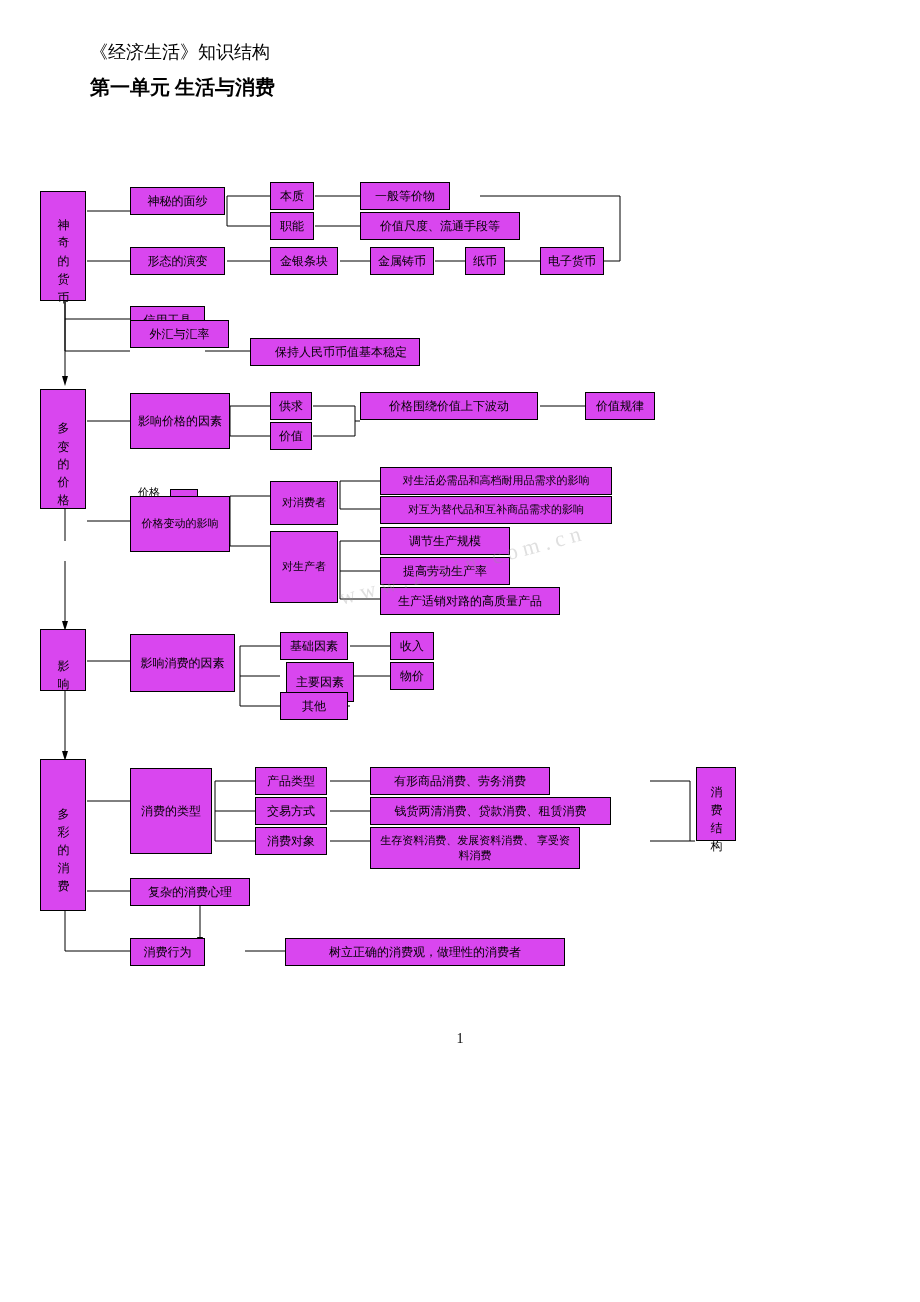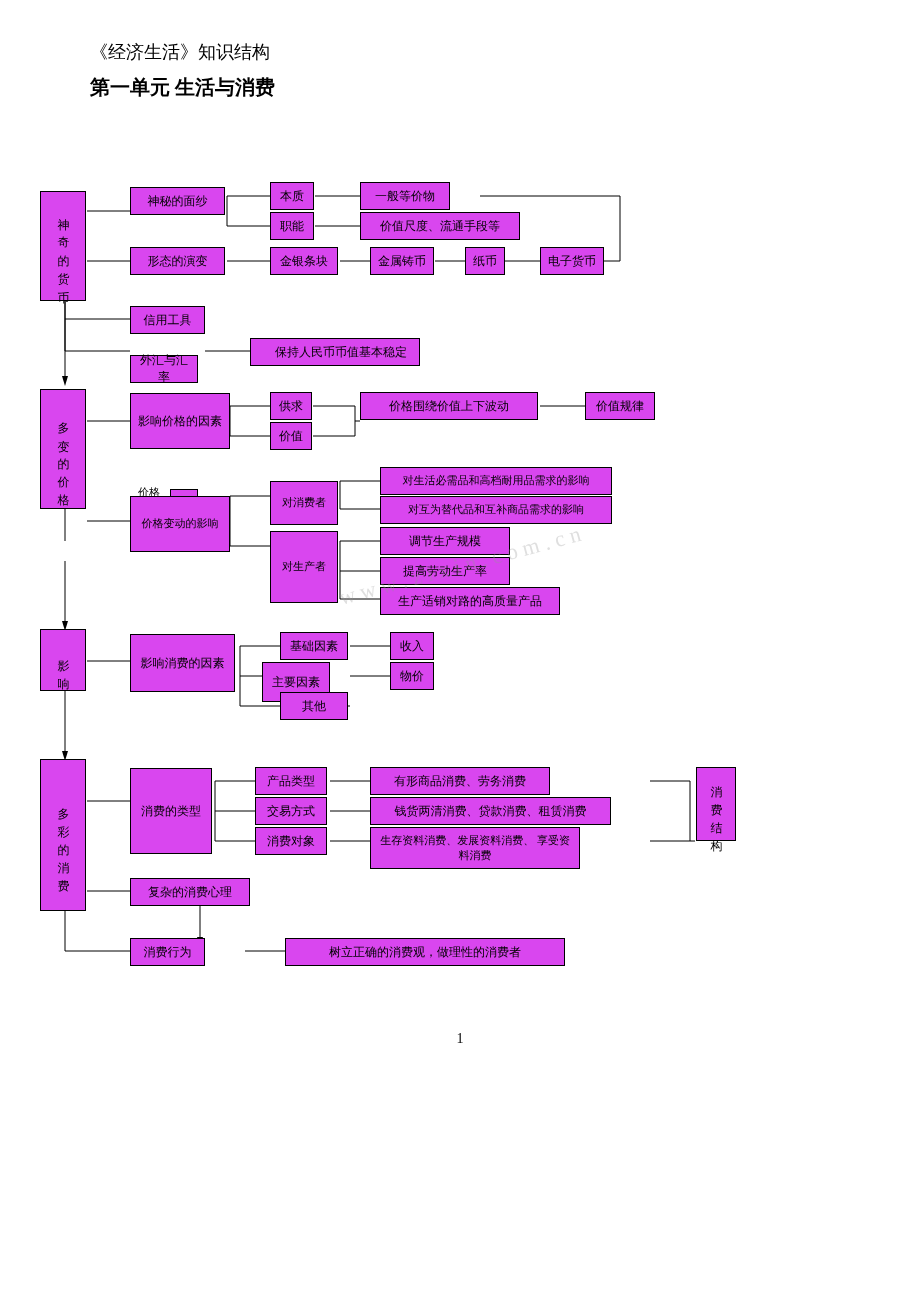--- a/index.html
+++ b/index.html
@@ -239,21 +239,21 @@
   <div class="box" style="left:240px;top:116px;width:68px;height:28px;">金银条块</div>
 
   <div class="box" style="left:340px;top:116px;width:64px;height:28px;">金属铸币</div>
 
   <div class="box" style="left:435px;top:116px;width:40px;height:28px;">纸币</div>
 
   <div class="box" style="left:510px;top:116px;width:64px;height:28px;">电子货币</div>
 
   <div class="box" style="left:100px;top:175px;width:75px;height:28px;">信用工具</div>
 
-  <div class="box" style="left:100px;top:224px;width:68px;height:28px;">外汇与汇率</div>
+  <div class="box" style="left:100px;top:189px;width:99px;height:28px;">外汇与汇率</div>
 
   <div class="box" style="left:220px;top:207px;width:170px;height:28px;padding-left:16px;">保持人民币币值基本稳定</div>
 
   <div class="box box-vertical" style="left:10px;top:258px;width:46px;height:120px;">多
 变
 的
 价
 格</div>
 
   <div class="box" style="left:100px;top:262px;width:100px;height:56px;">影响价格的因素</div>
@@ -285,21 +285,21 @@
 
   <div class="box" style="left:350px;top:456px;width:180px;height:28px;">生产适销对路的高质量产品</div>
 
   <div class="box box-vertical" style="left:10px;top:498px;width:46px;height:62px;">影
 响</div>
 
   <div class="box" style="left:100px;top:503px;width:105px;height:58px;">影响消费的因素</div>
 
   <div class="box" style="left:250px;top:501px;width:68px;height:28px;">基础因素</div>
 
-  <div class="box" style="left:232px;top:531px;width:68px;height:40px;">主要因素</div>
+  <div class="box" style="left:256px;top:531px;width:68px;height:40px;">主要因素</div>
 
   <div class="box" style="left:250px;top:561px;width:68px;height:28px;">其他</div>
 
   <div class="box" style="left:360px;top:501px;width:44px;height:28px;">收入</div>
 
   <div class="box" style="left:360px;top:531px;width:44px;height:28px;">物价</div>
 
   <div class="box box-vertical" style="left:10px;top:628px;width:46px;height:152px;">多
 彩
 的

